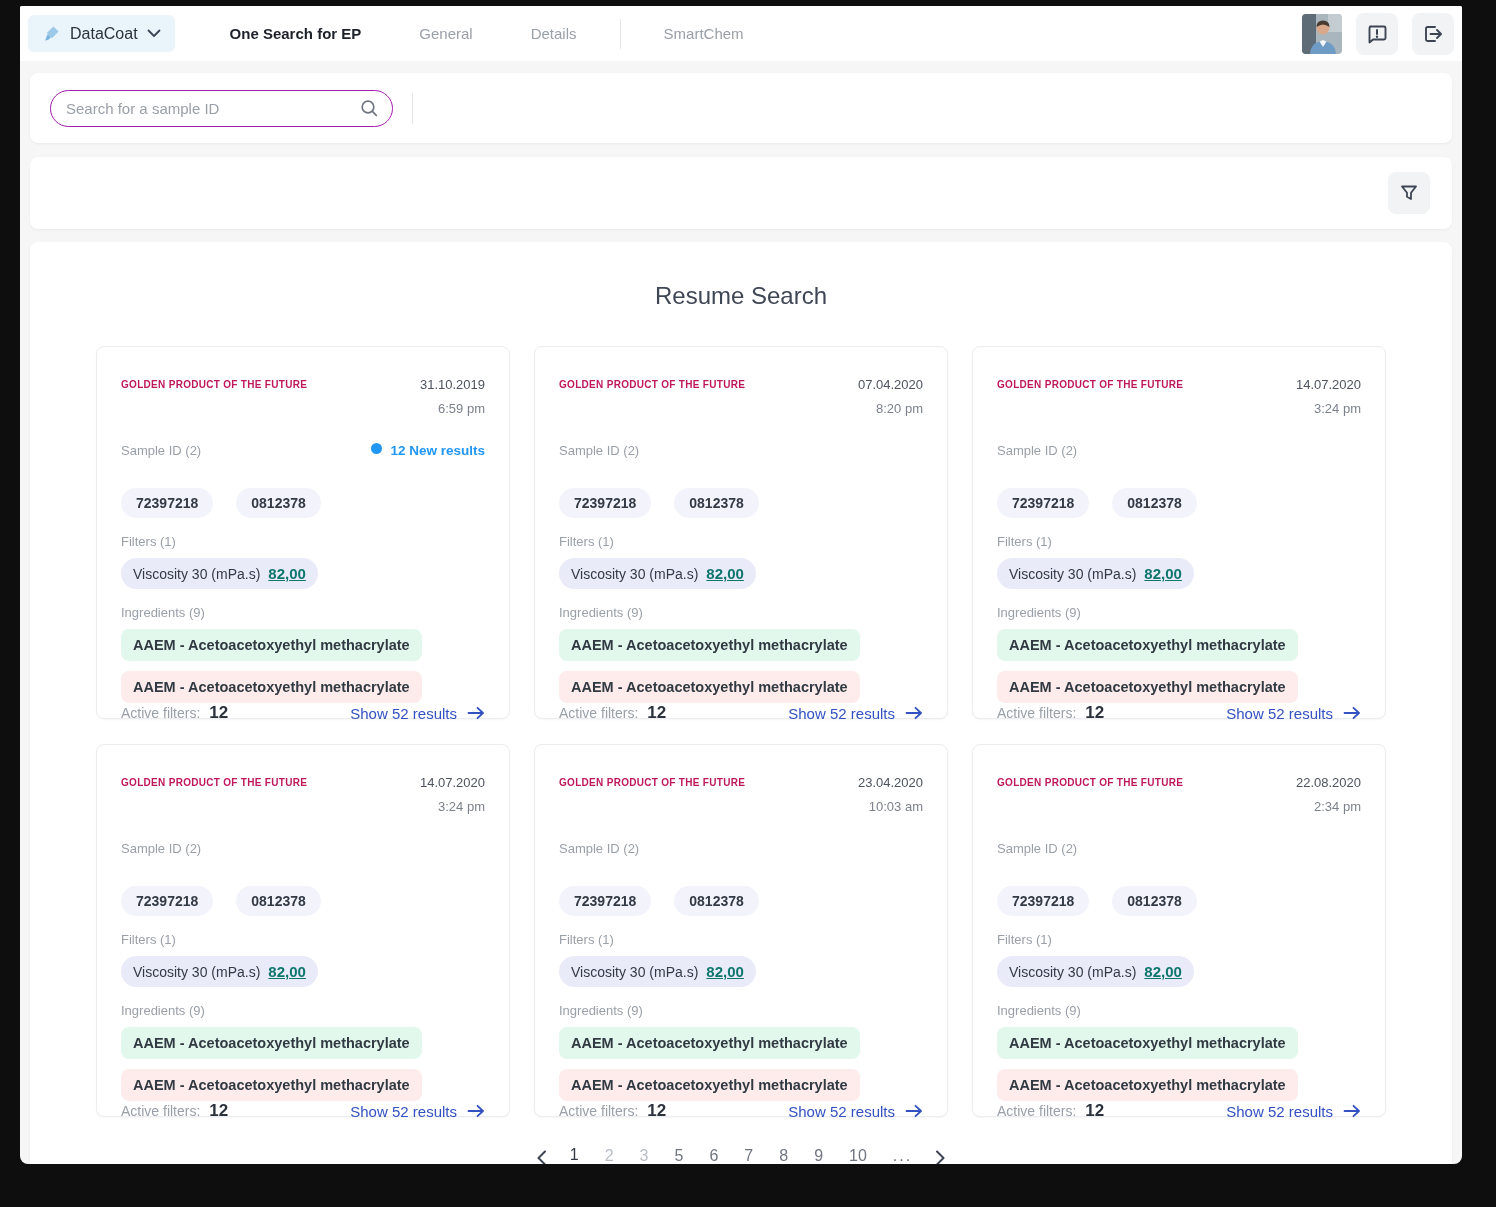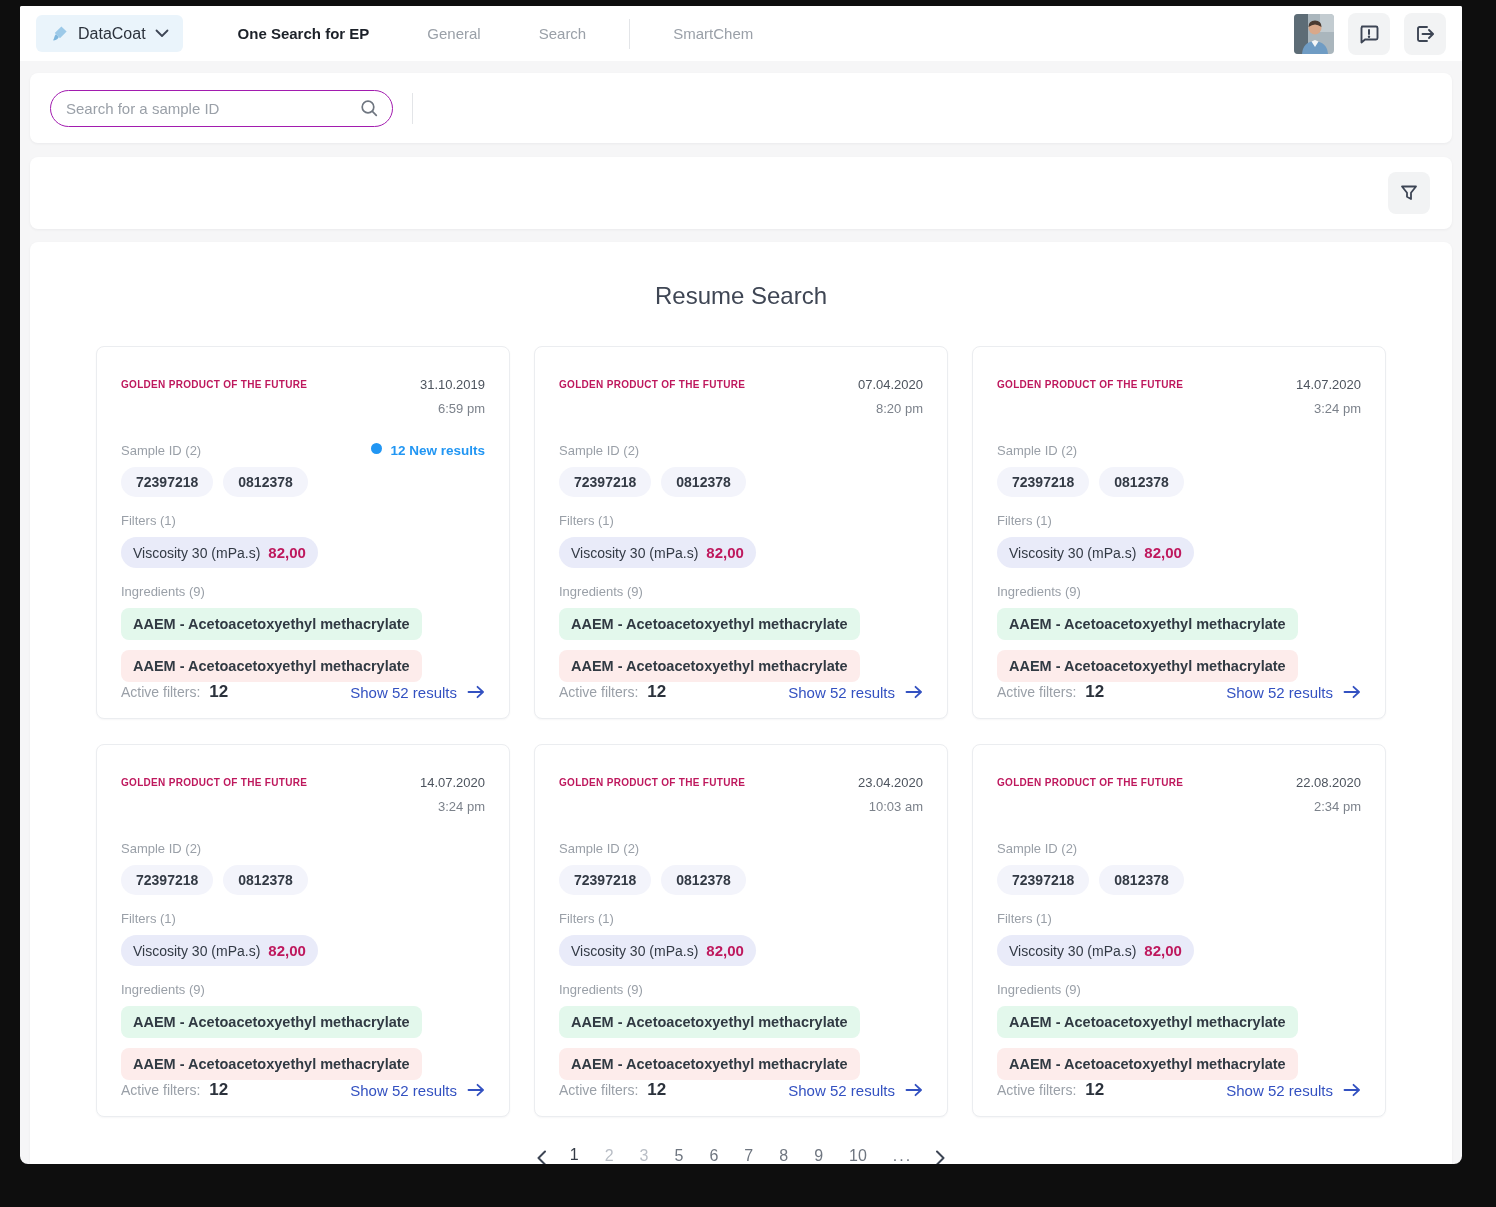--- a/index.html
+++ b/index.html
@@ -20,21 +20,21 @@
     font-family:"Liberation Sans", sans-serif;
     position:relative;
   }
   .app{
     position:absolute; left:20px; top:6px; width:1442px; height:1158px;
     background:#f6f6f7; border-radius:2px 2px 8px 8px; overflow:hidden;
   }
   
   .topbar{
     height:55px; background:#fff; display:flex; align-items:center;
-    padding:0 16px;
+    padding:0 8px;
   }
   .brand{
     display:flex; align-items:center; gap:9px;
     background:#eaf4fb; border-radius:6px; padding:9px 14px; cursor:pointer;
   }
   .brand .brand-label{font-size:16px; color:#2b323c; font-weight:400;}
   .tabs{display:flex; align-items:center; margin-left:32px; gap:12px;}
   .tab{font-size:15px; color:var(--label-gray); padding:10px 23px; cursor:pointer; white-space:nowrap;}
   .tab.active{color:#1c2129; font-weight:700;}
   .tab-divider{width:1px; height:30px; background:#e3e5e8; margin:0 8px;}
@@ -72,25 +72,25 @@
   .rc-head{display:flex; justify-content:space-between; margin-bottom:22px;}
   .rc-title{font-size:10px; font-weight:700; color:#be185d; line-height:24px; letter-spacing:.3px; max-width:190px;}
   .rc-when{text-align:right; line-height:24px;}
   .rc-date{font-size:13px; color:#4d545e;}
   .rc-time{font-size:13px; color:#7c828b;}
   .rc-labelrow{display:flex; justify-content:space-between; align-items:center; margin-bottom:9px;}
   .rc-label{font-size:13px; color:var(--label-gray); margin-bottom:9px;}
   .rc-labelrow .rc-label{margin-bottom:0;}
   .rc-badge{display:flex; align-items:flex-start; gap:8px; font-size:13.5px; font-weight:700; color:var(--blue-new);}
   .rc-badge .dot{width:11px; height:11px; border-radius:50%; background:var(--blue-new);}
-  .rc-chips{display:flex; gap:10px; margin-bottom:16px;}
+  .rc-chips{display:flex; gap:23px; margin-bottom:16px;margin-top:21px;}
   .chip{display:inline-flex; align-items:center; font-size:14px; color:#333a45;}
   .chip-id{background:var(--chip-light); border-radius:16px; padding:7px 15px; font-weight:700; cursor:pointer;}
   .chip-filter{background:var(--chip-lav); border-radius:16px; padding:7px 12px; gap:8px; align-self:flex-start; margin-bottom:16px; cursor:pointer;}
-  .chip-filter b{font-size:15px; color:#be185d;}
+  .chip-filter b{font-size:15px; color:#0f766e;text-decoration:underline;}
   .rc-ingredients{display:flex; flex-direction:column; align-items:flex-start; gap:10px;}
   .chip-ing{border-radius:8px; padding:8px 12px; font-weight:700; font-size:14.5px; color:#313a43; cursor:pointer;}
   .tone-green{background:var(--chip-green);}
   .tone-red{background:var(--chip-red);}
   .rc-footer{margin-top:auto; display:flex; align-items:center;}
   .rc-af-label{font-size:14px; color:var(--label-gray);}
   .rc-af-value{font-size:17px; font-weight:700; color:#2b323c; margin-left:9px;}
   .rc-show{margin-left:auto; display:flex; align-items:center; gap:10px; font-size:15px; color:var(--blue-link); cursor:pointer; text-decoration:none;}
   
   .pagination{display:flex; align-items:center; justify-content:center; gap:12px; margin-top:26px;}
@@ -117,21 +117,21 @@
       <span style="display:flex">
         <svg width="14" height="9" viewBox="0 0 14 9" fill="none">
             <path d="M1.5 1.5 L7 7 L12.5 1.5" stroke="#3d4554" stroke-width="1.8" stroke-linecap="round" stroke-linejoin="round"></path>
           </svg>
       </span>
     </div>
 
     <nav class="tabs">
       <span class="tab active">One Search for EP</span>
       <span class="tab">General</span>
-      <span class="tab">Search</span>
+      <span class="tab">Details</span>
       <span class="tab-divider"></span>
       <span class="tab">SmartChem</span>
     </nav>
 
     <div class="topbar-right">
       <span class="avatar">
         <svg width="40" height="40" viewBox="0 0 40 40">
           <rect width="40" height="40" fill="#aab6bd"></rect>
           <rect x="0" y="0" width="14" height="40" fill="#5d6c76"></rect>
           <rect x="26" y="0" width="14" height="18" fill="#c3ccd1"></rect>

